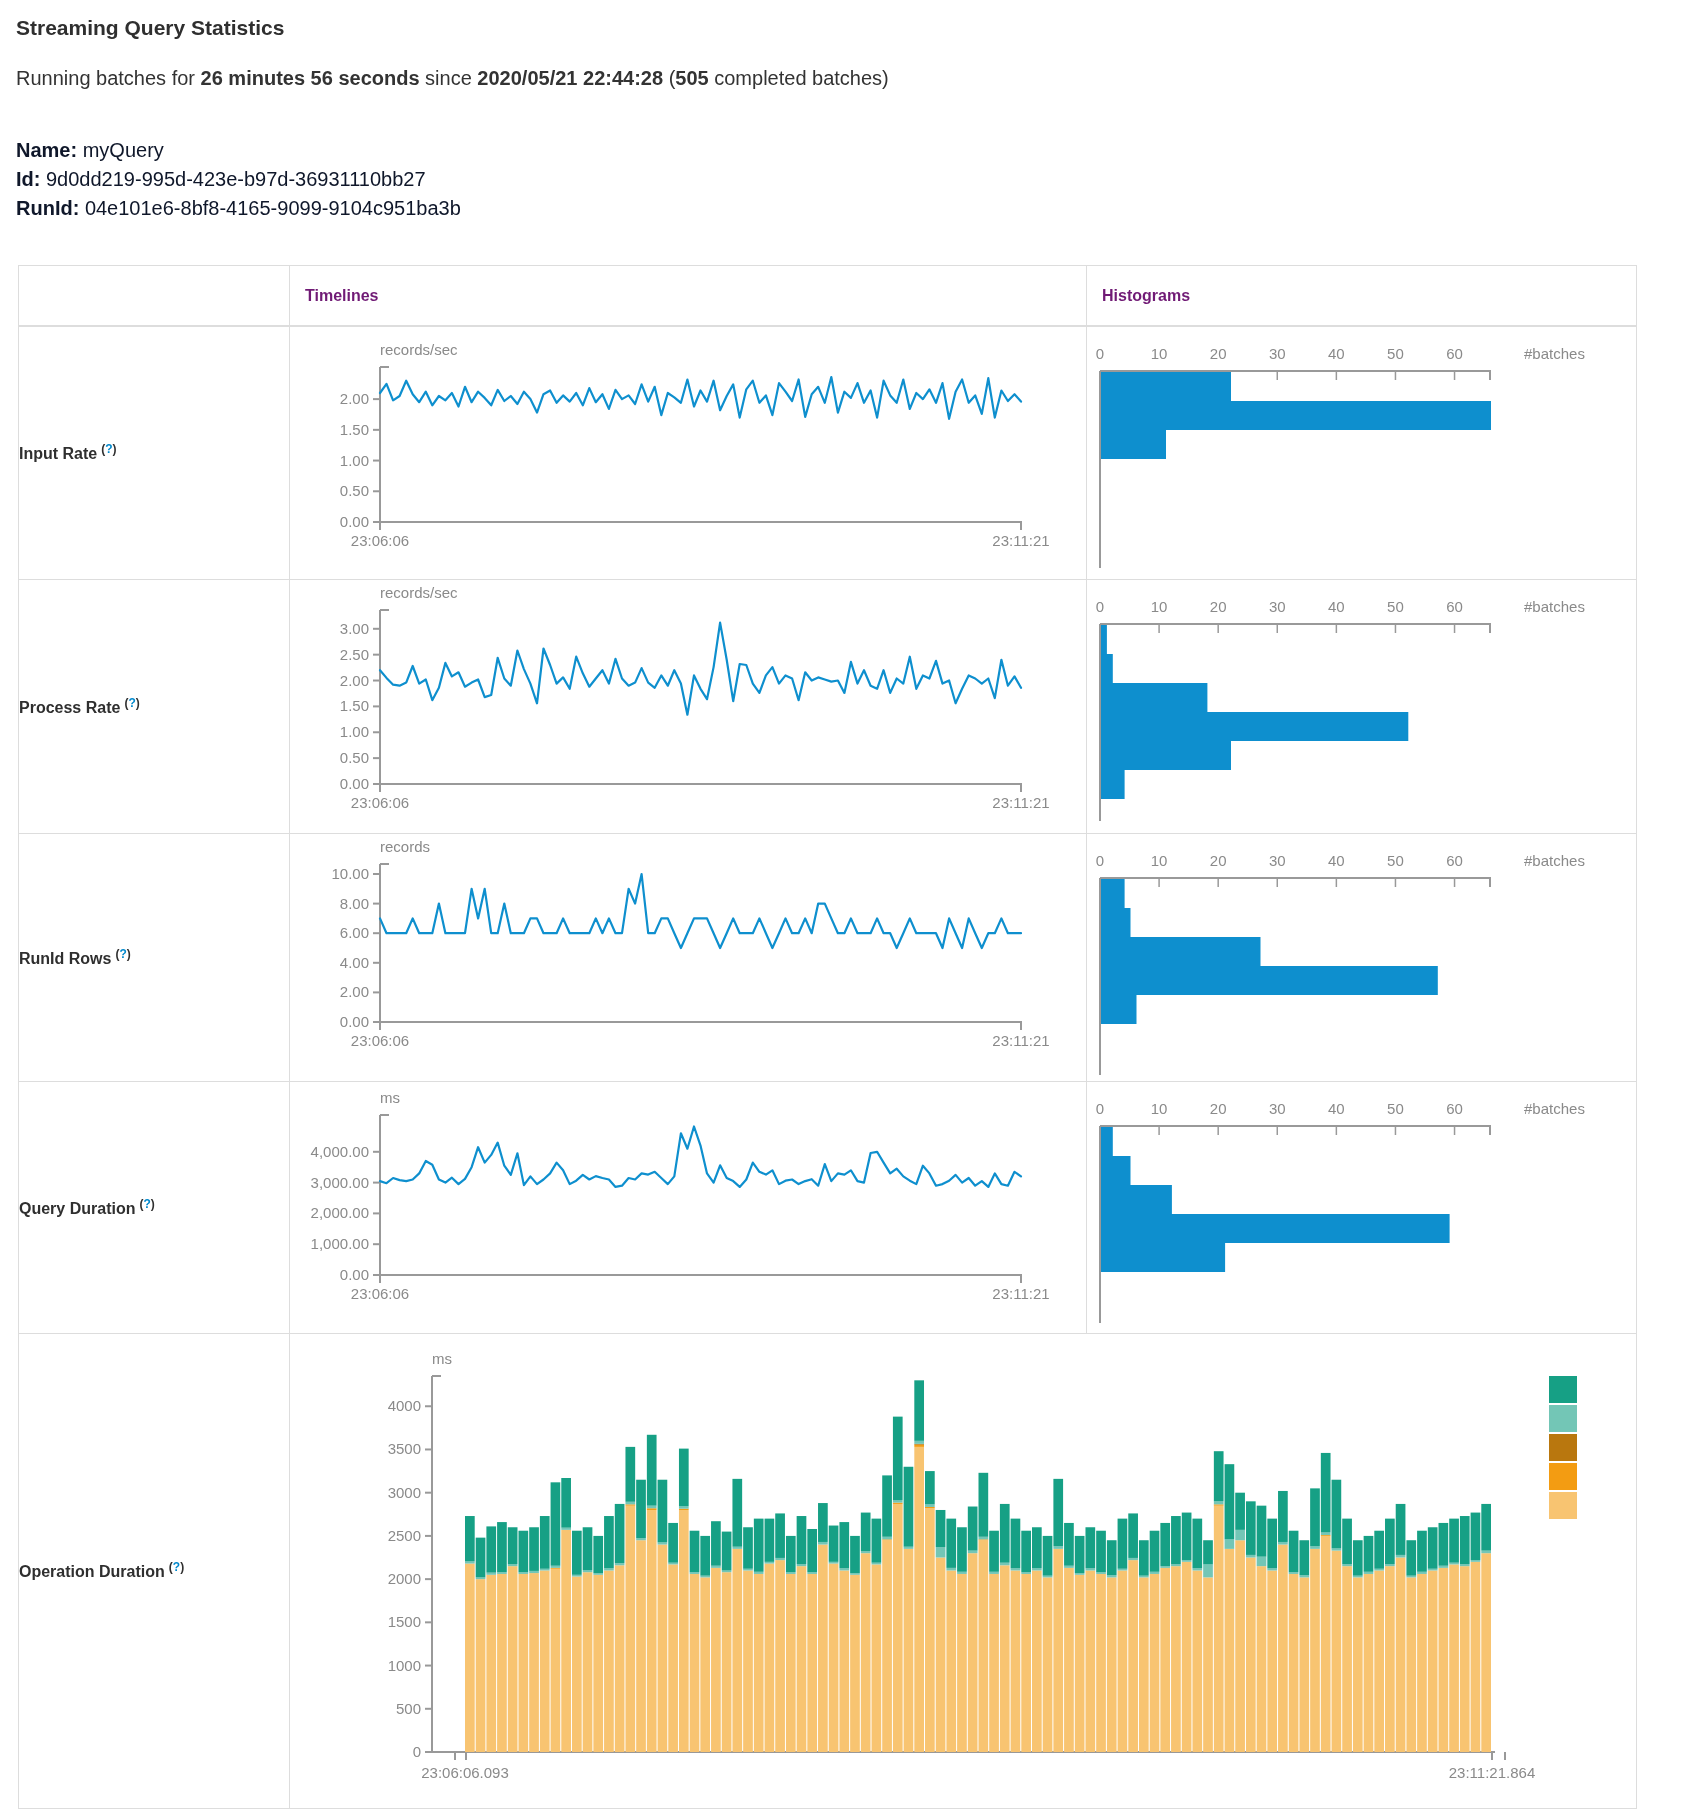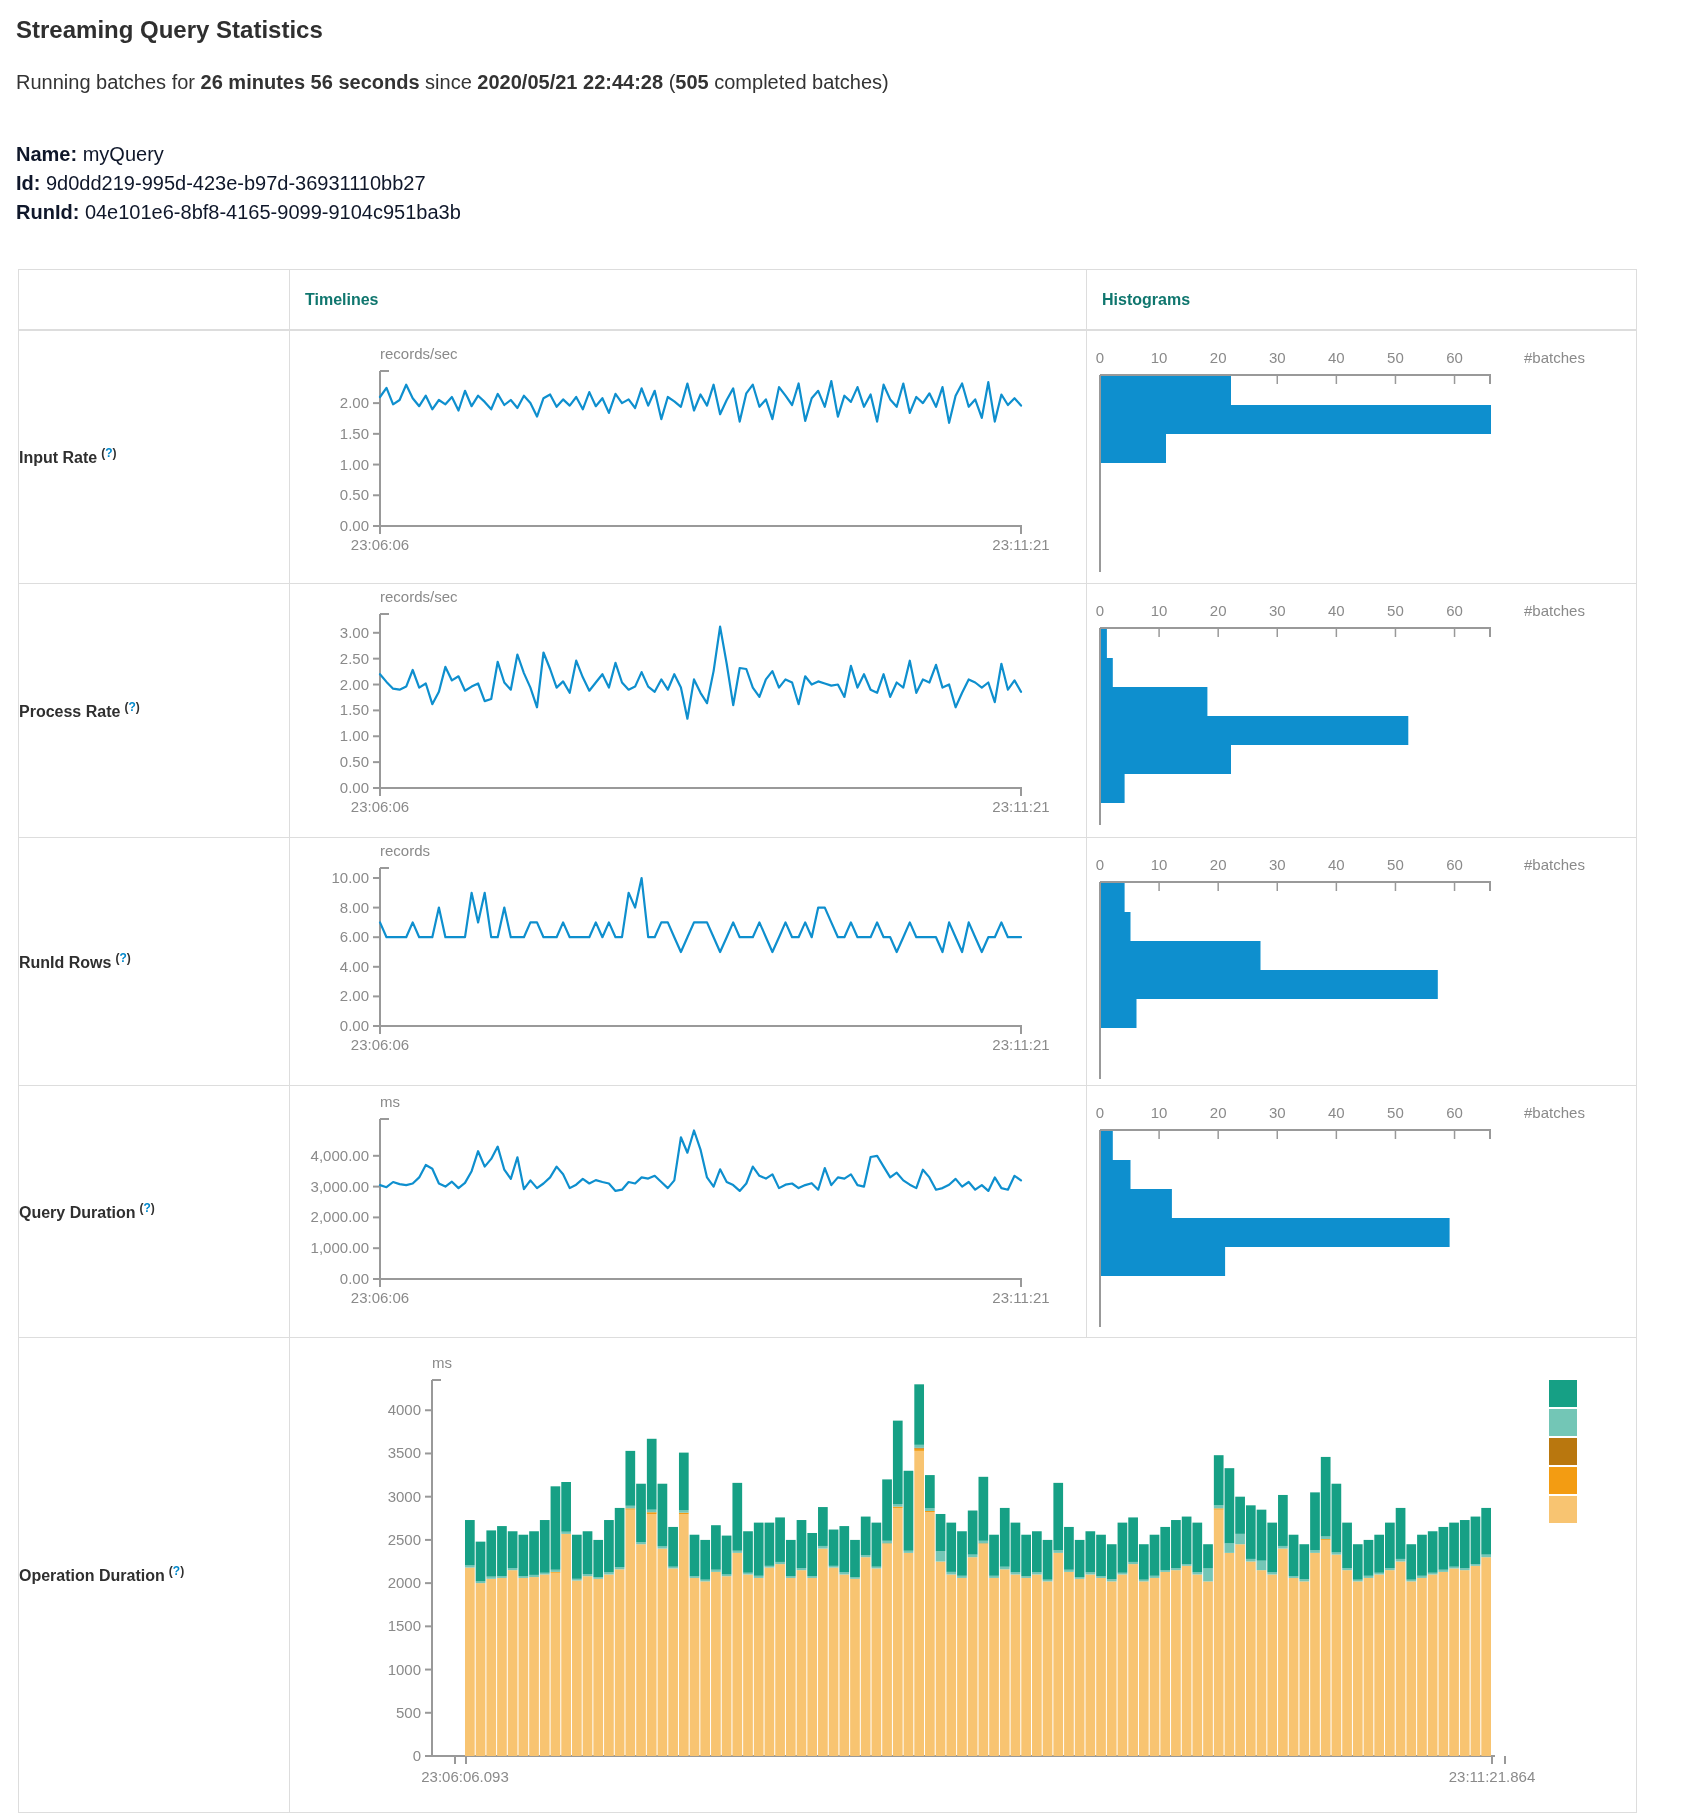--- a/index.html
+++ b/index.html
@@ -1,24 +1,24 @@
 <!DOCTYPE html>
 <html><head>
 <meta charset="utf-8">
 <style>
   html,body{margin:0;padding:0;background:#ffffff;font-family:"Liberation Sans",sans-serif;color:#333;}
   .page{width:1693px;padding:14px 0 20px 16px;box-sizing:border-box;}
-  h1{margin:2px 0 0 0;font-size:24px;font-weight:bold;color:#2f2f2f;letter-spacing:0;}
+  h1{margin:2px 0 0 0;font-size:21px;font-weight:bold;color:#2f2f2f;letter-spacing:0;}
   .subtitle{margin:27px 0 0 0;font-size:20px;color:#333;}
   .subtitle b{font-weight:bold;}
   .meta{margin-top:46px;font-size:20px;line-height:29px;color:#0f172a;}
   .meta b{font-weight:bold;}
   table.stats{border-collapse:collapse;margin:42px 0 0 2px;table-layout:fixed;}
   table.stats th,table.stats td{border:1px solid #ddd;padding:0;}
-  table.stats th{height:59px;text-align:left;font-size:16px;font-weight:bold;color:#0f766e;padding-left:15px;border-bottom:2px solid #ddd;background:#fff;}
+  table.stats th{height:59px;text-align:left;font-size:16px;font-weight:bold;color:#701a75;padding-left:15px;border-bottom:2px solid #ddd;background:#fff;}
   td.label-cell{width:255px;vertical-align:middle;padding-left:16px;font-size:16px;font-weight:bold;color:#2f2f2f;}
   th.c-label{width:255px;}
   th.c-timeline,td.tl-cell{width:781px;}
   th.c-hist,td.h-cell{width:534px;}
   td.tl-cell,td.h-cell,td.op-cell{vertical-align:top;background:#fff;}
   td.op-cell{position:relative;width:1316px;}
   svg{display:block;font-family:"Liberation Sans",sans-serif;}
   sup.help{font-size:12px;font-weight:bold;color:#2f2f2f;margin-left:4px;}
   sup.help .q{color:#0088cc;cursor:pointer;}
   .legend{position:absolute;top:42px;left:1259px;display:flex;flex-direction:column;gap:2px;}

